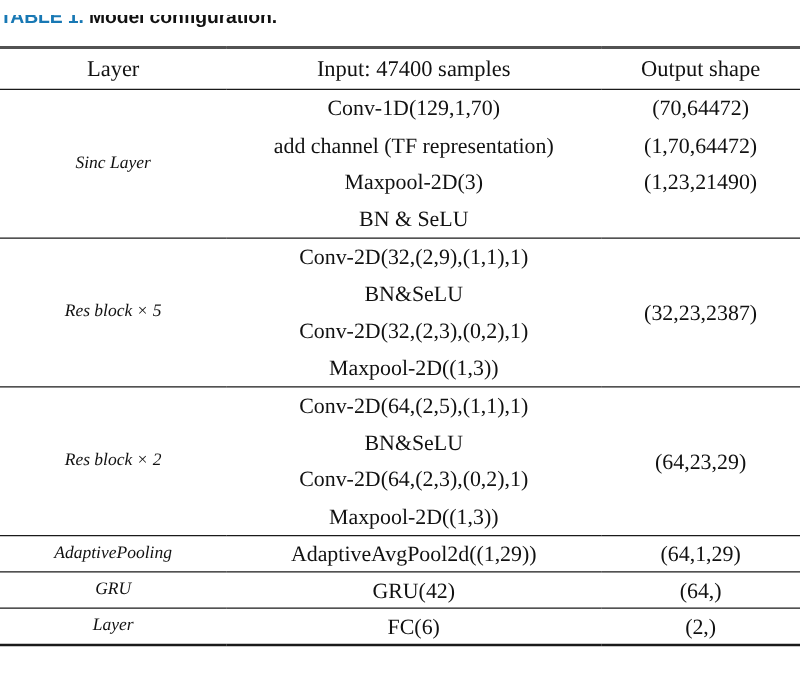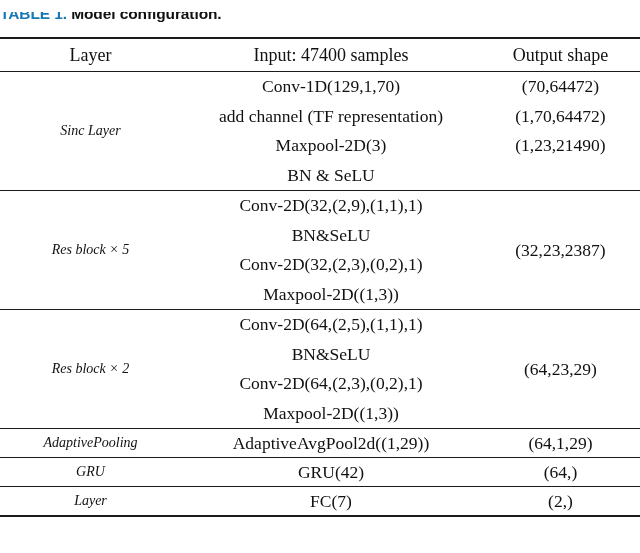--- a/index.html
+++ b/index.html
@@ -203,21 +203,21 @@
         <td>GRU(42)</td>
         <td>(64,)</td>
       </tr>
 
       <tr class="rule-row">
         <td class="rule-single" colspan="3"></td>
       </tr>
 
       <tr class="small-row">
         <td class="sec-cell">Layer</td>
-        <td>FC(7)</td>
+        <td>FC(6)</td>
         <td>(2,)</td>
       </tr>
 
       <tr class="rule-row">
         <td class="rule-double" colspan="3"></td>
       </tr>
 
     </tbody>
   </table>
 </div>

